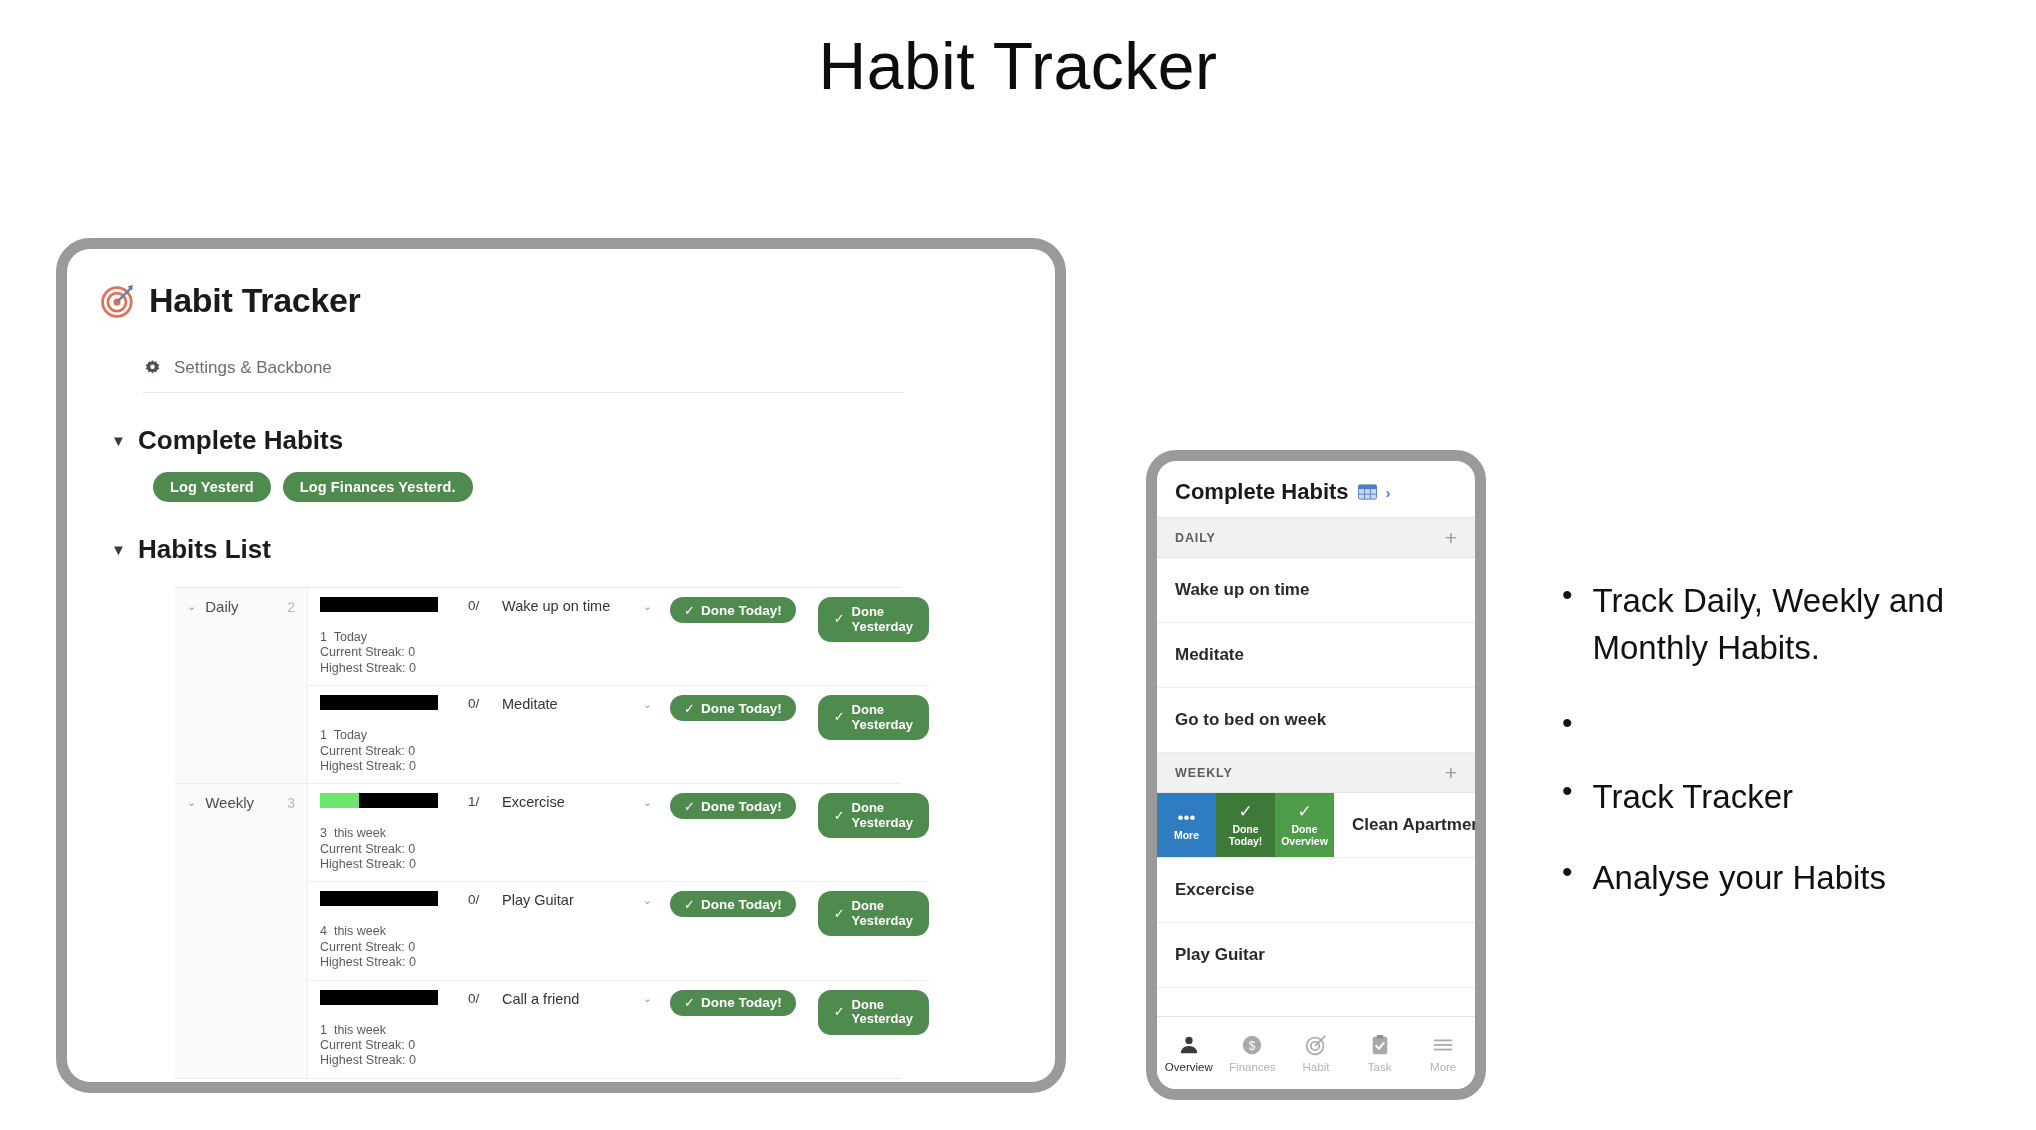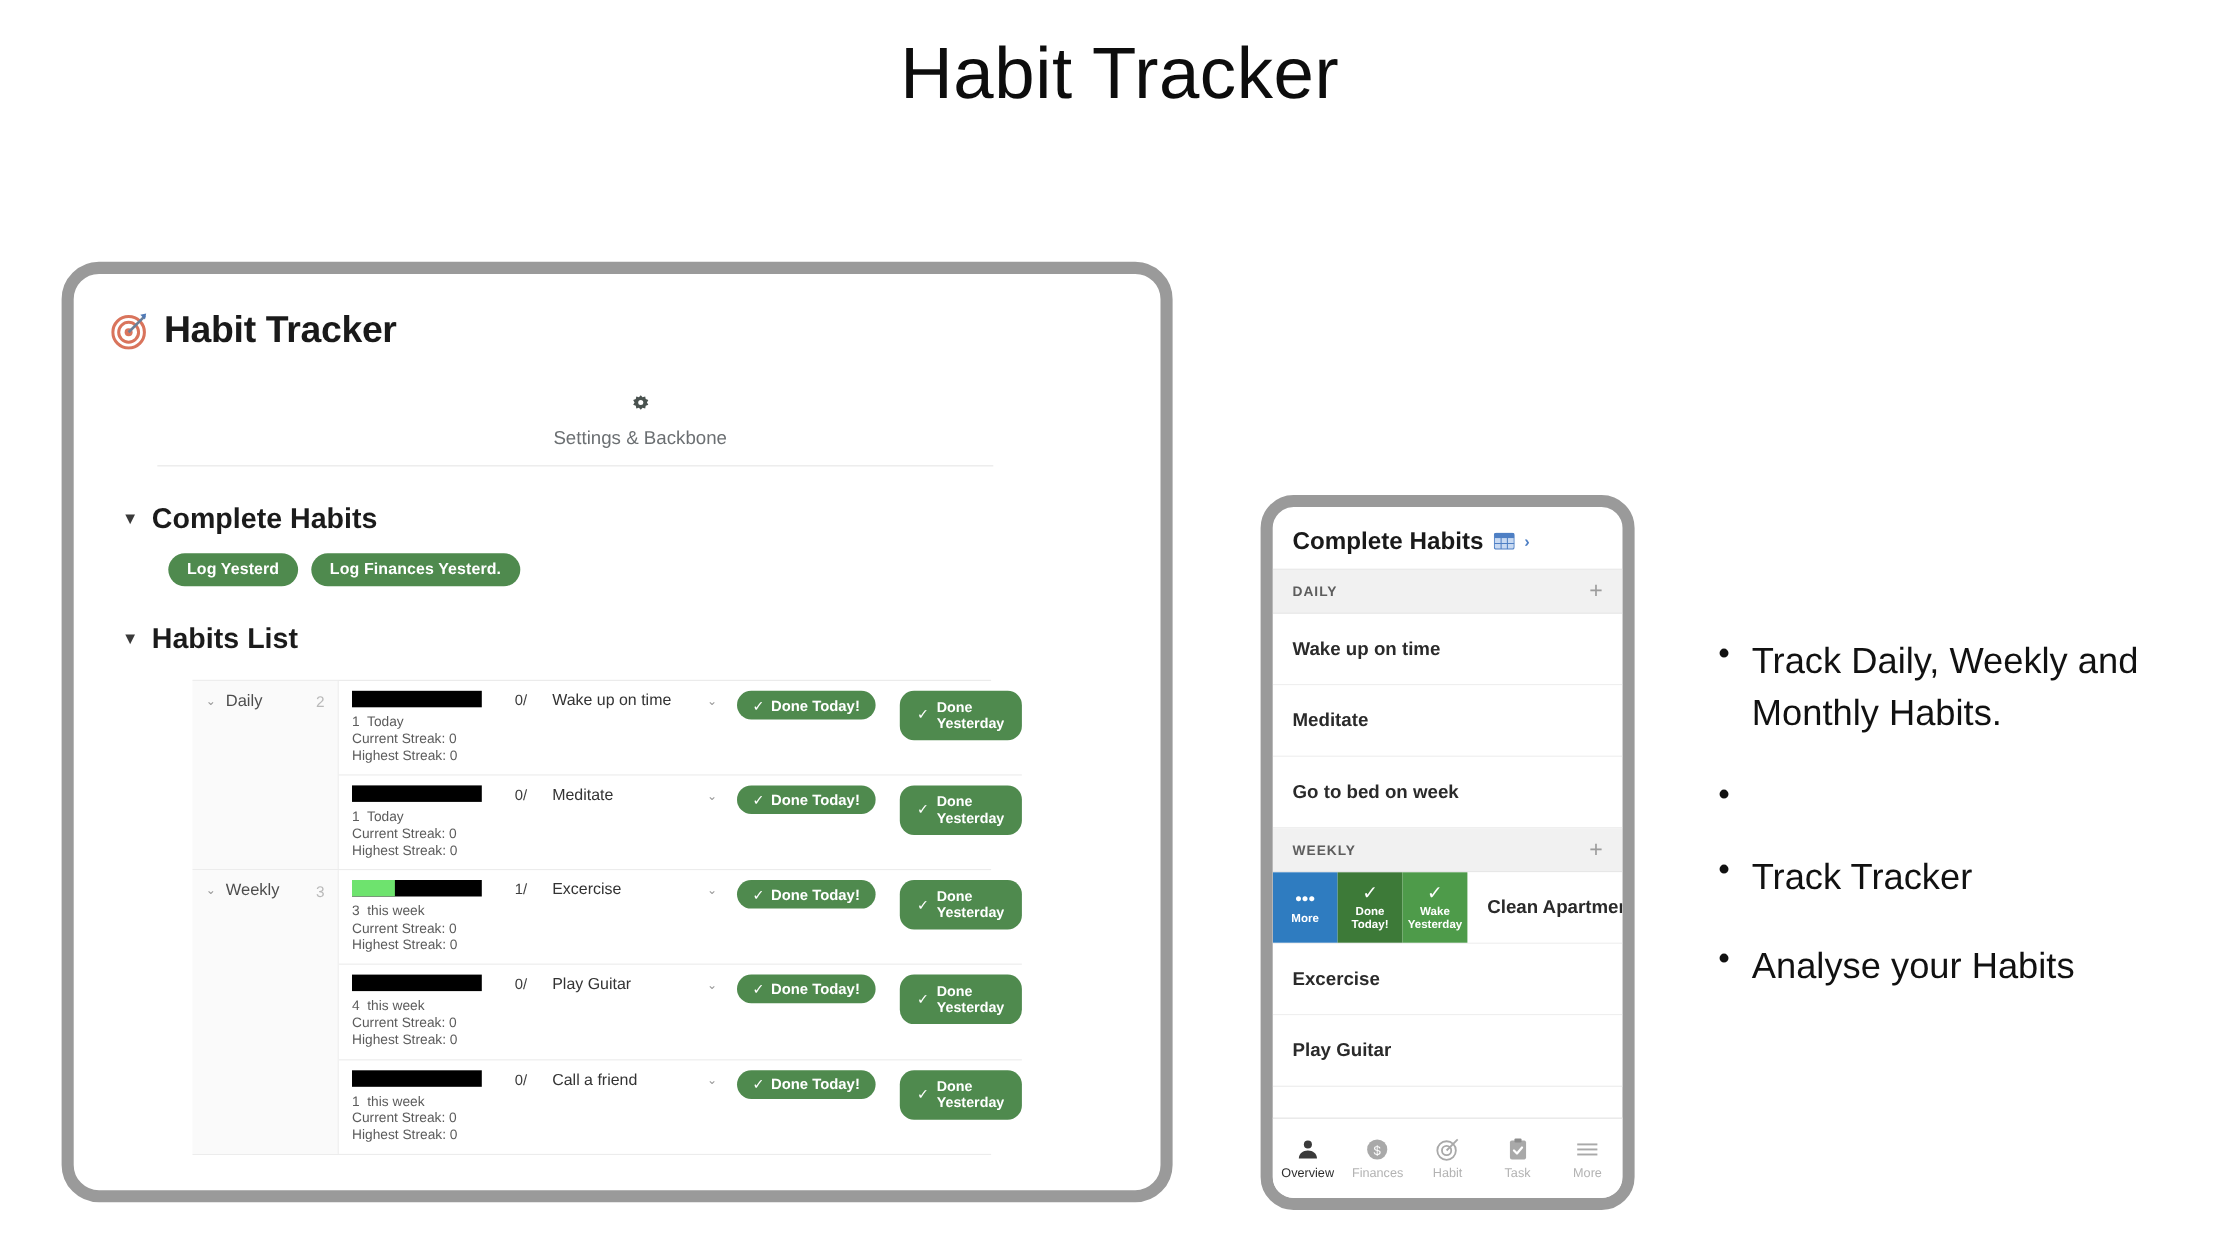--- a/index.html
+++ b/index.html
@@ -27,21 +27,21 @@
     background:#ffffff;
     box-sizing:border-box;
     overflow:hidden;
   }
   .card-inner{ padding:22px 34px 0 34px; }
 
   .card-title-row{ display:flex; align-items:center; gap:14px; margin-top:10px;}
   .target-icon{ width:34px;height:34px; flex:0 0 auto; display:block;}
   .card-title{ font-size:34px; font-weight:700; color:#1a1a1a; letter-spacing:-.3px;}
 
-  .settings-row{ display:flex; align-items:center; gap:12px; margin:38px 0 0 42px;flex-direction:column;}
+  .settings-row{ display:flex; align-items:center; gap:12px; margin:38px 0 0 42px;}
   .gear-icon{ width:19px;height:19px; display:block;}
   .settings-label{ font-size:17px; color:#6b6f72;}
 
   .divider{ margin:14px 0 0 42px; width:760px; height:1px; background:#e6e6e6;}
 
   .section-head{ display:flex; align-items:center; gap:13px; margin-top:32px; margin-left:10px;}
   .caret{ font-size:15px; color:#3a3a3a; line-height:1; width:14px; display:inline-block;}
   .caret.right{ font-size:14px; }
   .section-title{ font-size:26px; font-weight:700; color:#1b1b1b;}
 
@@ -74,21 +74,21 @@
   .hrow{
     display:flex; align-items:flex-start;
     padding:9px 0 9px 0;
     border-bottom:1px solid #ececec;
     min-height:74px; box-sizing:border-box;
   }
   .hrow:last-child{ border-bottom:none;}
   .cell-progress{ width:148px; flex:0 0 148px; padding-left:12px;}
   .bar{ height:15px; width:118px; background:#000000; display:flex; overflow:hidden;}
   .bar-fill{ height:100%; background:#6ee36e;}
-  .meta{ margin-top:6px; font-size:12.5px; color:#5c5c5c; line-height:1.23;}
+  .meta{ margin-top:18px; font-size:12.5px; color:#5c5c5c; line-height:1.23;}
   .meta div{ white-space:nowrap;}
 
   .cell-frac{ width:34px; flex:0 0 34px; font-size:13.5px; color:#3d3d3d; padding-top:1px; text-align:left;}
   .cell-name{
     width:150px; flex:0 0 150px;
     font-size:14.5px; color:#333333; padding-top:1px;
     display:flex; align-items:center; justify-content:space-between; padding-right:10px;
   }
   .sel-caret{ font-size:11px; color:#9b9b9b;}
 
@@ -419,21 +419,21 @@
       <div class="swipe-btn" style="background:#2f7cc0">
         <span class="sicon">•••</span>
         <span class="slabel">More</span>
       </div>
       <div class="swipe-btn" style="background:#3d7a38">
         <span class="sicon">✓</span>
         <span class="slabel">Done Today!</span>
       </div>
       <div class="swipe-btn" style="background:#4e9b4a">
         <span class="sicon">✓</span>
-        <span class="slabel">Wake Yesterday</span>
+        <span class="slabel">Done Overview</span>
       </div>
       <div class="swipe-label">Clean Apartment</div>
     </div>
 
     <div class="p-item">Excercise</div>
     <div class="p-item">Play Guitar</div>
   </div>
 
   <div class="tabbar">
     <div class="tab active">

